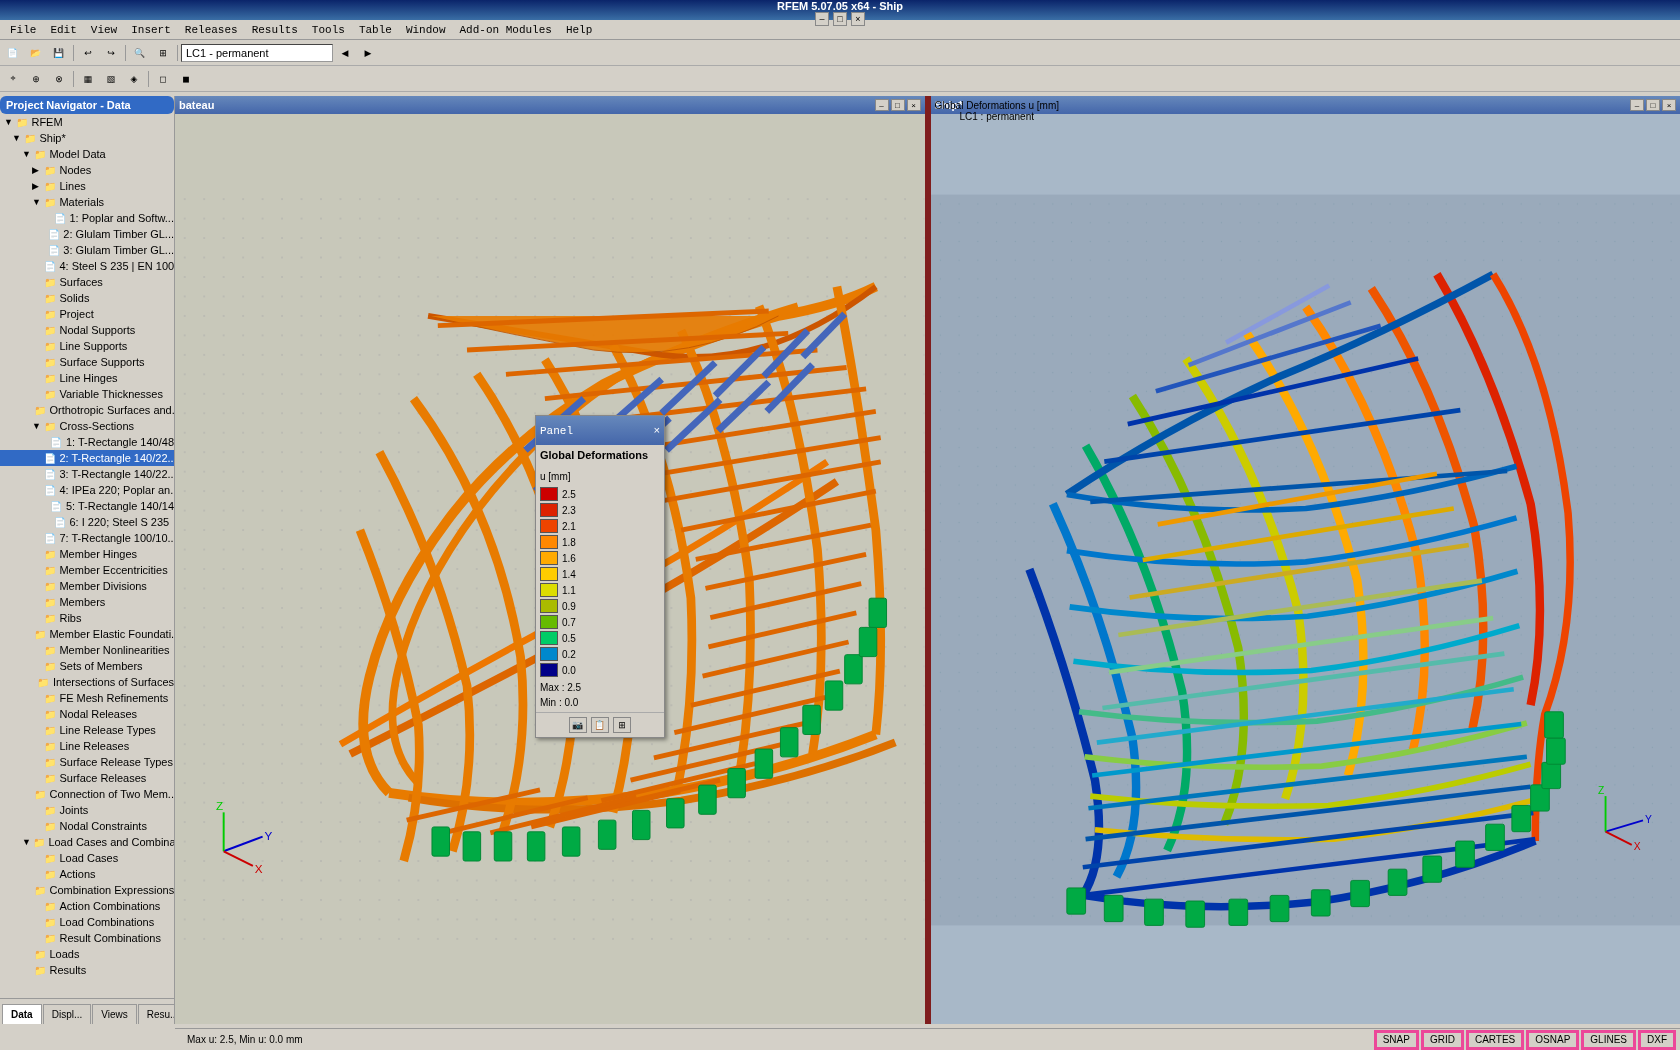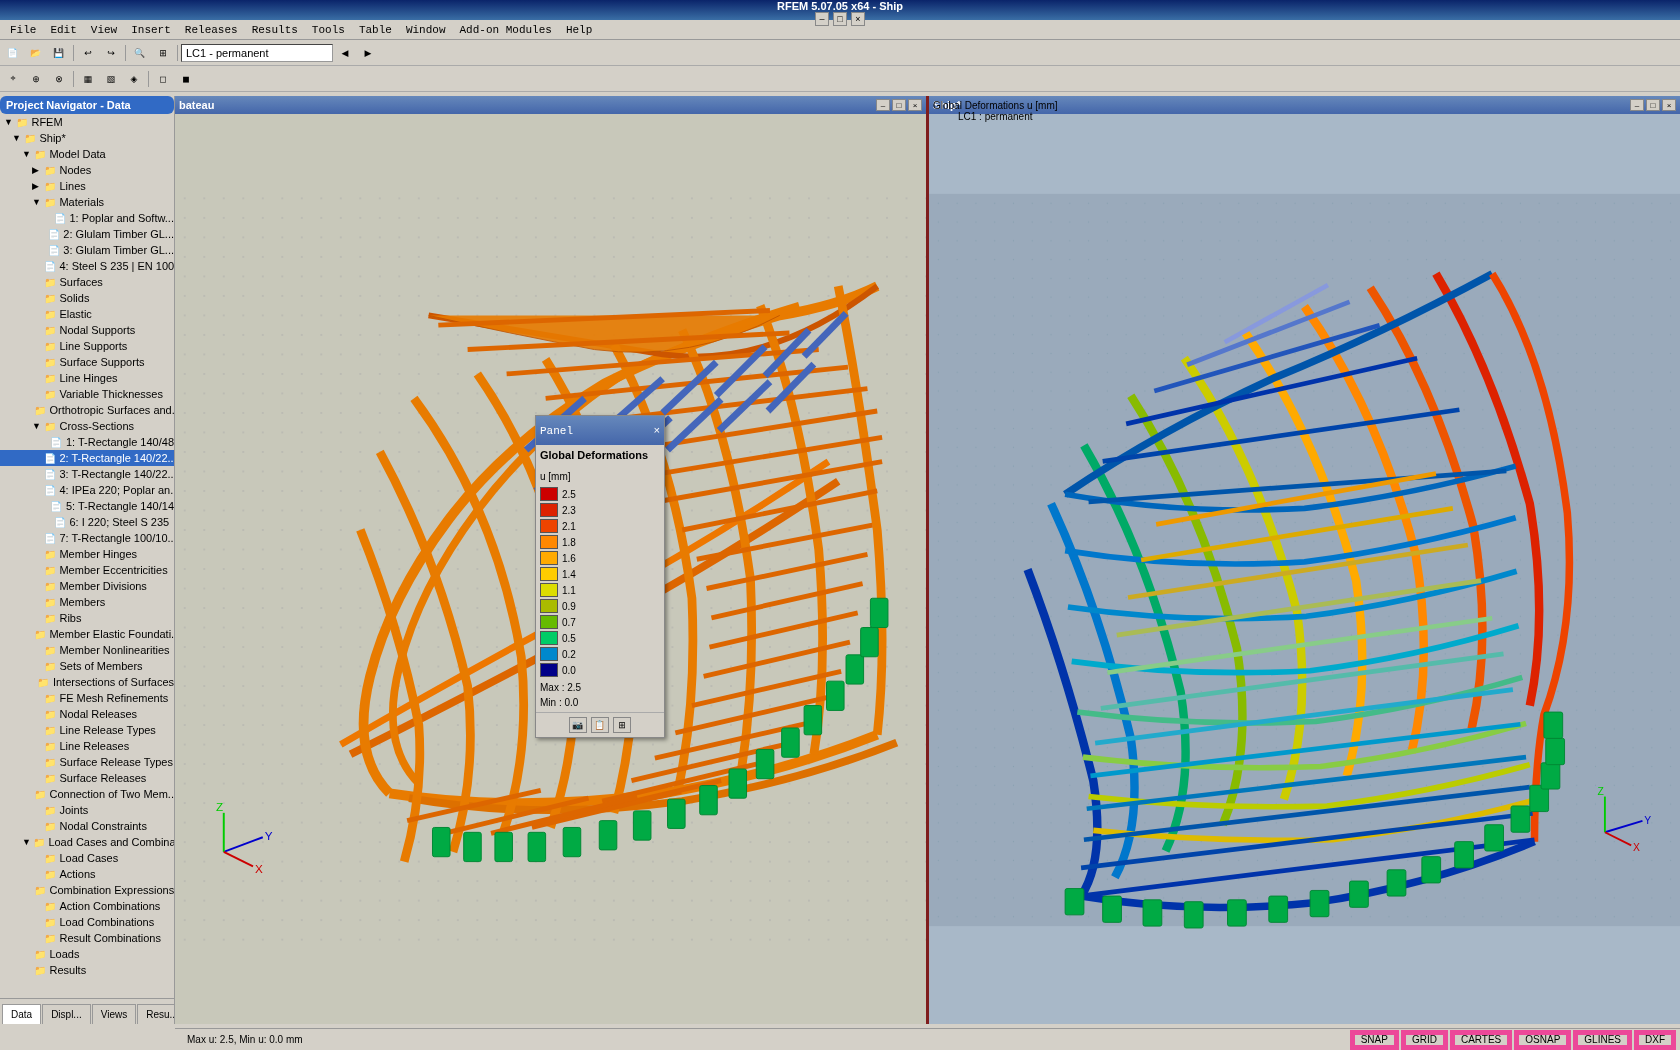--- a/index.html
+++ b/index.html
@@ -72,31 +72,31 @@
     #bottom-tabs {
       position: absolute; left: 0; bottom: 0; width: 175px; height: 26px;
       background: #d4d0c8; border-top: 1px solid #999;
       display: flex; align-items: flex-end; padding: 0 2px;
     }
     .btab {
       height: 20px; padding: 0 8px; background: #d4d0c8; border: 1px solid #999;
       border-bottom: none; cursor: pointer; font-size: 10px; display: flex; align-items: center;
       margin-right: 1px;
     }
-    .btab.active { background: white; font-weight: normal; }
+    .btab.active { background: white; font-weight: bold; }
 
     
     #main-area {
       position: absolute; left: 175px; top: 96px; right: 0; bottom: 26px;
       background: #808080; display: flex;
     }
 
     
     #viewport-left {
-      flex: 1; position: relative; border-right: 3px solid #7f1d1d;
+      flex: 1; position: relative; border-right: 6px solid #7f1d1d;
       background: #bef264; overflow: hidden;
     }
     .viewport-titlebar {
       height: 18px; background: linear-gradient(to bottom, #6688bb, #4466aa);
       display: flex; align-items: center; justify-content: space-between;
       padding: 0 4px; color: white; font-size: 11px;
     }
     .viewport-title { font-weight: bold; }
     .viewport-controls { display: flex; gap: 2px; }
     .vp-btn {
@@ -163,21 +163,21 @@
     }
 
     
     #status-bar {
       position: absolute; bottom: 0; left: 175px; right: 0; height: 22px;
       background: #d4d0c8; border-top: 1px solid #999;
       display: flex; align-items: center; justify-content: flex-end;
       padding: 0 4px; gap: 2px;
     }
     .status-btn {
-      height: 20px; padding: 0 6px; background: #d4d0c8; border: 5px solid #ec4899;
+      height: 20px; padding: 0 6px; background: #d4d0c8; border: 3px solid #ec4899;
       font-size: 10px; cursor: pointer; display: flex; align-items: center;
     }
     .status-info {
       flex: 1; font-size: 10px; padding-left: 8px;
     }
 
     
     .deform-overlay {
       position: absolute; top: 4px; left: 4px; color: #000; font-size: 10px; text-align: center;
     }
@@ -298,21 +298,21 @@
         <span>Surfaces</span>
       </div>
       <div class="nav-item nav-indent-3">
         <span class="expand-icon"> </span>
         <span class="nav-folder-icon">📁</span>
         <span>Solids</span>
       </div>
       <div class="nav-item nav-indent-3">
         <span class="expand-icon"> </span>
         <span class="nav-folder-icon">📁</span>
-        <span>Elastic</span>
+        <span>Project</span>
       </div>
       <div class="nav-item nav-indent-3">
         <span class="expand-icon"> </span>
         <span class="nav-folder-icon">📁</span>
         <span>Nodal Supports</span>
       </div>
       <div class="nav-item nav-indent-3">
         <span class="expand-icon"> </span>
         <span class="nav-folder-icon">📁</span>
         <span>Line Supports</span>

